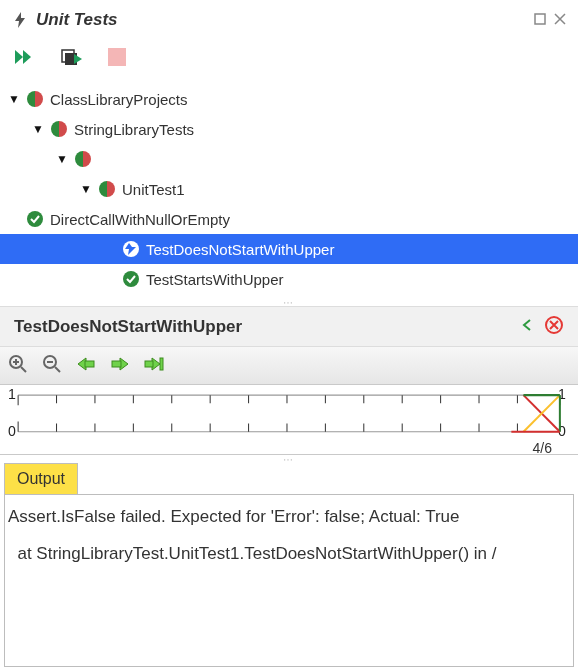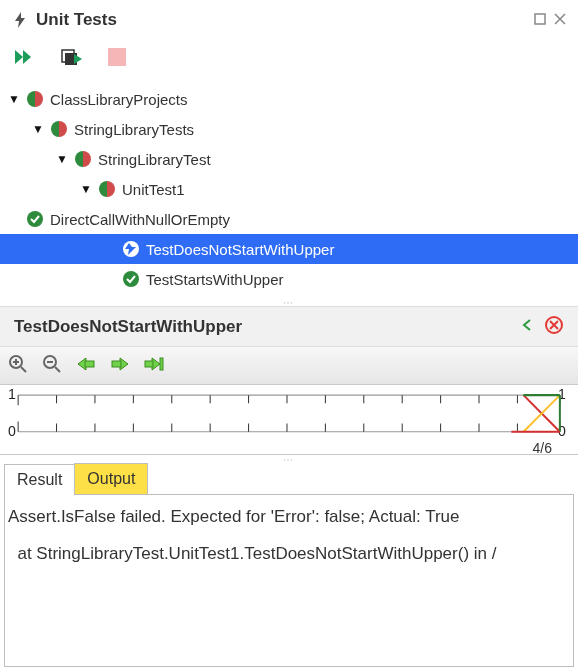--- a/index.html
+++ b/index.html
@@ -12,20 +12,21 @@
     height: 671px;
     overflow: hidden;
     display:flex;
     flex-direction:column;
   }
   .titlebar {
     display: flex;
     align-items: center;
     padding: 10px 12px 8px 12px;
     gap: 8px;
+    font-style: italic;
   }
   .titlebar .title { font-weight: 700; font-size: 17px; }
   .titlebar .spacer { flex: 1; }
   .win-controls { display: flex; gap: 8px; color: #666; font-size: 14px; }
   .toolbar {
     display: flex;
     align-items: center;
     gap: 24px;
     padding: 10px 14px 14px 14px;
   }
@@ -164,21 +165,20 @@
     </div>
     <div class="tree-row" style="padding-left: 56px;">
       <span class="arrow ">▼</span>
       <span class="badge">
         <svg width="18" height="18">
           <circle cx="9" cy="9" r="8" fill="#fff" stroke="none"></circle>
           <path d="M9 1 A8 8 0 0 1 9 17 Z" fill="#d14b4b"></path>
           <path d="M9 1 A8 8 0 0 0 9 17 Z" fill="#2e8b3d"></path>
         </svg>
       </span>
-      <span>StringLibraryTest</span>
     </div>
     <div class="tree-row" style="padding-left: 80px;">
       <span class="arrow ">▼</span>
       <span class="badge">
         <svg width="18" height="18">
           <circle cx="9" cy="9" r="8" fill="#fff" stroke="none"></circle>
           <path d="M9 1 A8 8 0 0 1 9 17 Z" fill="#d14b4b"></path>
           <path d="M9 1 A8 8 0 0 0 9 17 Z" fill="#2e8b3d"></path>
         </svg>
       </span>
@@ -304,21 +304,20 @@
     <line x1="512" y1="8" x2="548" y2="8" stroke="#2e7d32" stroke-width="2"></line>
     <line x1="548" y1="8" x2="548" y2="44" stroke="#2e7d32" stroke-width="2"></line>
     <line x1="500" y1="44" x2="548" y2="44" stroke="#d32f2f" stroke-width="2"></line>
   </svg>
   <div style="position:absolute; right:26px; bottom:-2px; font-size:14px;">4/6</div>
 </div>
 
 <div class="grip">⋯</div>
 
 <div class="tabrow" style="margin:0 4px;">
-  <div class="tab active">Result</div>
   <div class="tab">Output</div>
 </div>
 
 <div class="result-pane" style="margin:0 4px 4px 4px;">
   <div>Assert.IsFalse failed. Expected for 'Error': false; Actual: True</div>
   <div style="height:10px"></div>
   <div style="white-space:pre;">  at StringLibraryTest.UnitTest1.TestDoesNotStartWithUpper() in /</div>
 </div>
 
 </body></html>

